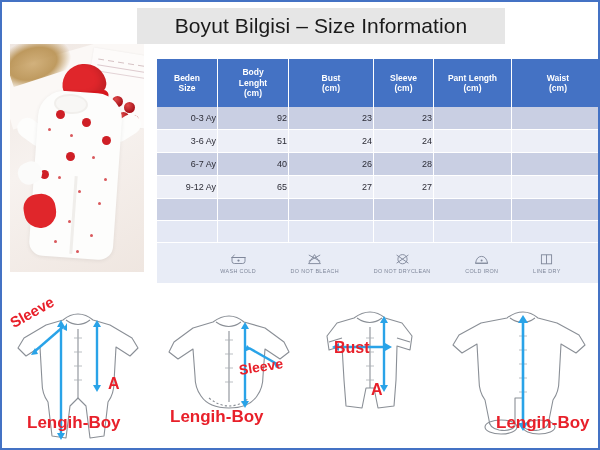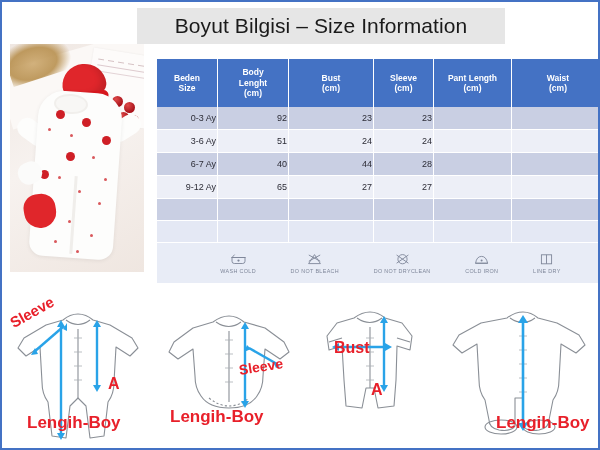--- a/index.html
+++ b/index.html
@@ -284,21 +284,21 @@
         <td>3-6 Ay</td>
         <td>51</td>
         <td>24</td>
         <td>24</td>
         <td></td>
         <td></td>
       </tr>
       <tr class="odd">
         <td>6-7 Ay</td>
         <td>40</td>
-        <td>44</td>
+        <td>26</td>
         <td>28</td>
         <td></td>
         <td></td>
       </tr>
       <tr class="even">
         <td>9-12 Ay</td>
         <td>65</td>
         <td>27</td>
         <td>27</td>
         <td></td>

